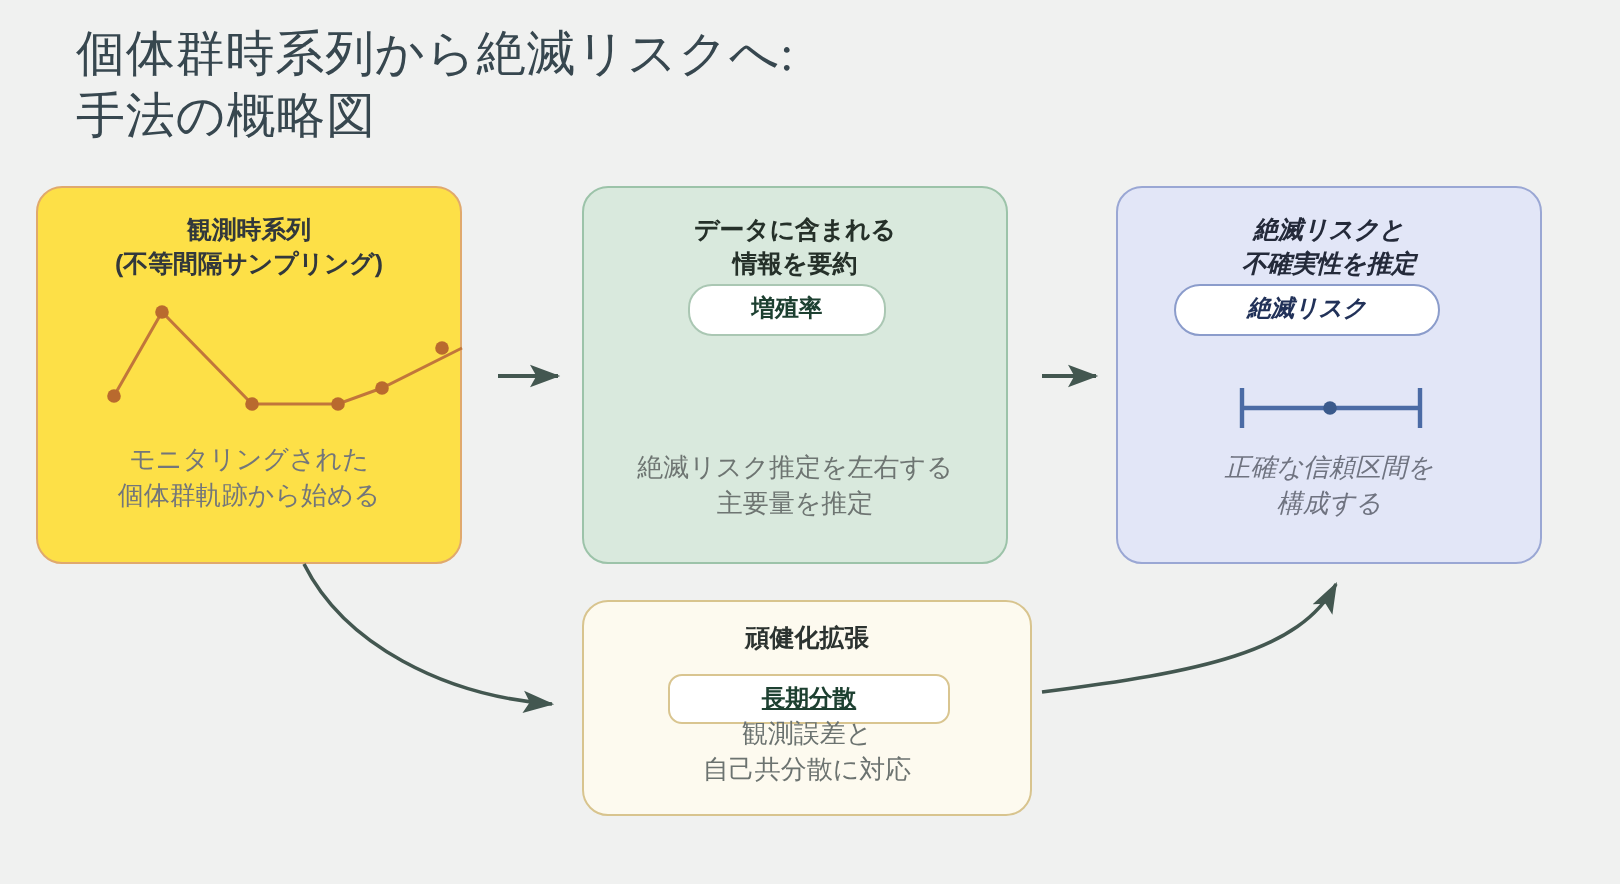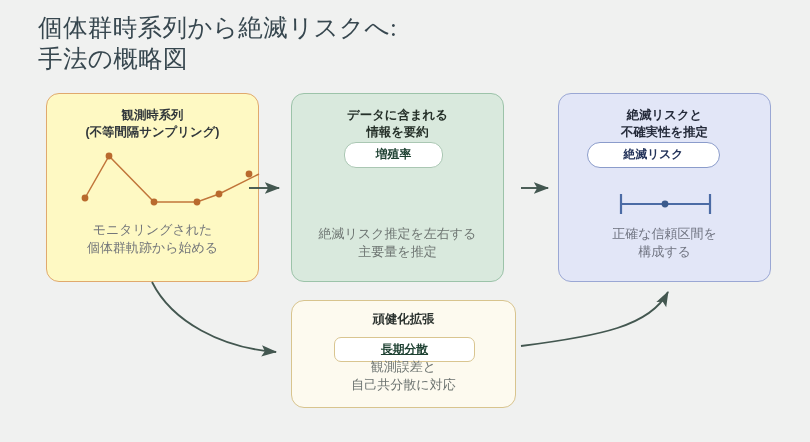--- a/index.html
+++ b/index.html
@@ -63,41 +63,41 @@
     font-family: "Liberation Serif", serif;
     font-size: 13px;
     line-height: 18px;
     color: #6d6f71;
     white-space: pre-line;
   }
 
   
   #panel-observed {
     left: 18px; top: 93px; width: 213px; height: 189px;
-    background: #fef9c3;
+    background: #fde047;
     border-color: #e0a96d;
-    margin-left: 28px;
   }
   #panel-observed .panel-title { top: 13px; color: #32383c; }
   #panel-observed .panel-caption { top: 127px; color: #73767a; }
 
   
   #panel-summary {
     left: 291px; top: 93px; width: 213px; height: 189px;
     background: #d9e9dd;
     border-color: #9cc3a9;
   }
   #panel-summary .panel-title { top: 13px; color: #253029; }
   #panel-summary .panel-caption { top: 131px; color: #6e7572; }
 
   
   #panel-risk {
     left: 558px; top: 93px; width: 213px; height: 189px;
     background: #e2e6f7;
     border-color: #9aa7d4;
+    font-style: italic;
   }
   #panel-risk .panel-title { top: 13px; color: #242a3a; }
   #panel-risk .panel-caption { top: 131px; color: #6f7380; }
 
   
   #panel-robust {
     left: 291px; top: 300px; width: 225px; height: 108px;
     background: #fdfaef;
     border-color: #d8c48e;
   }

